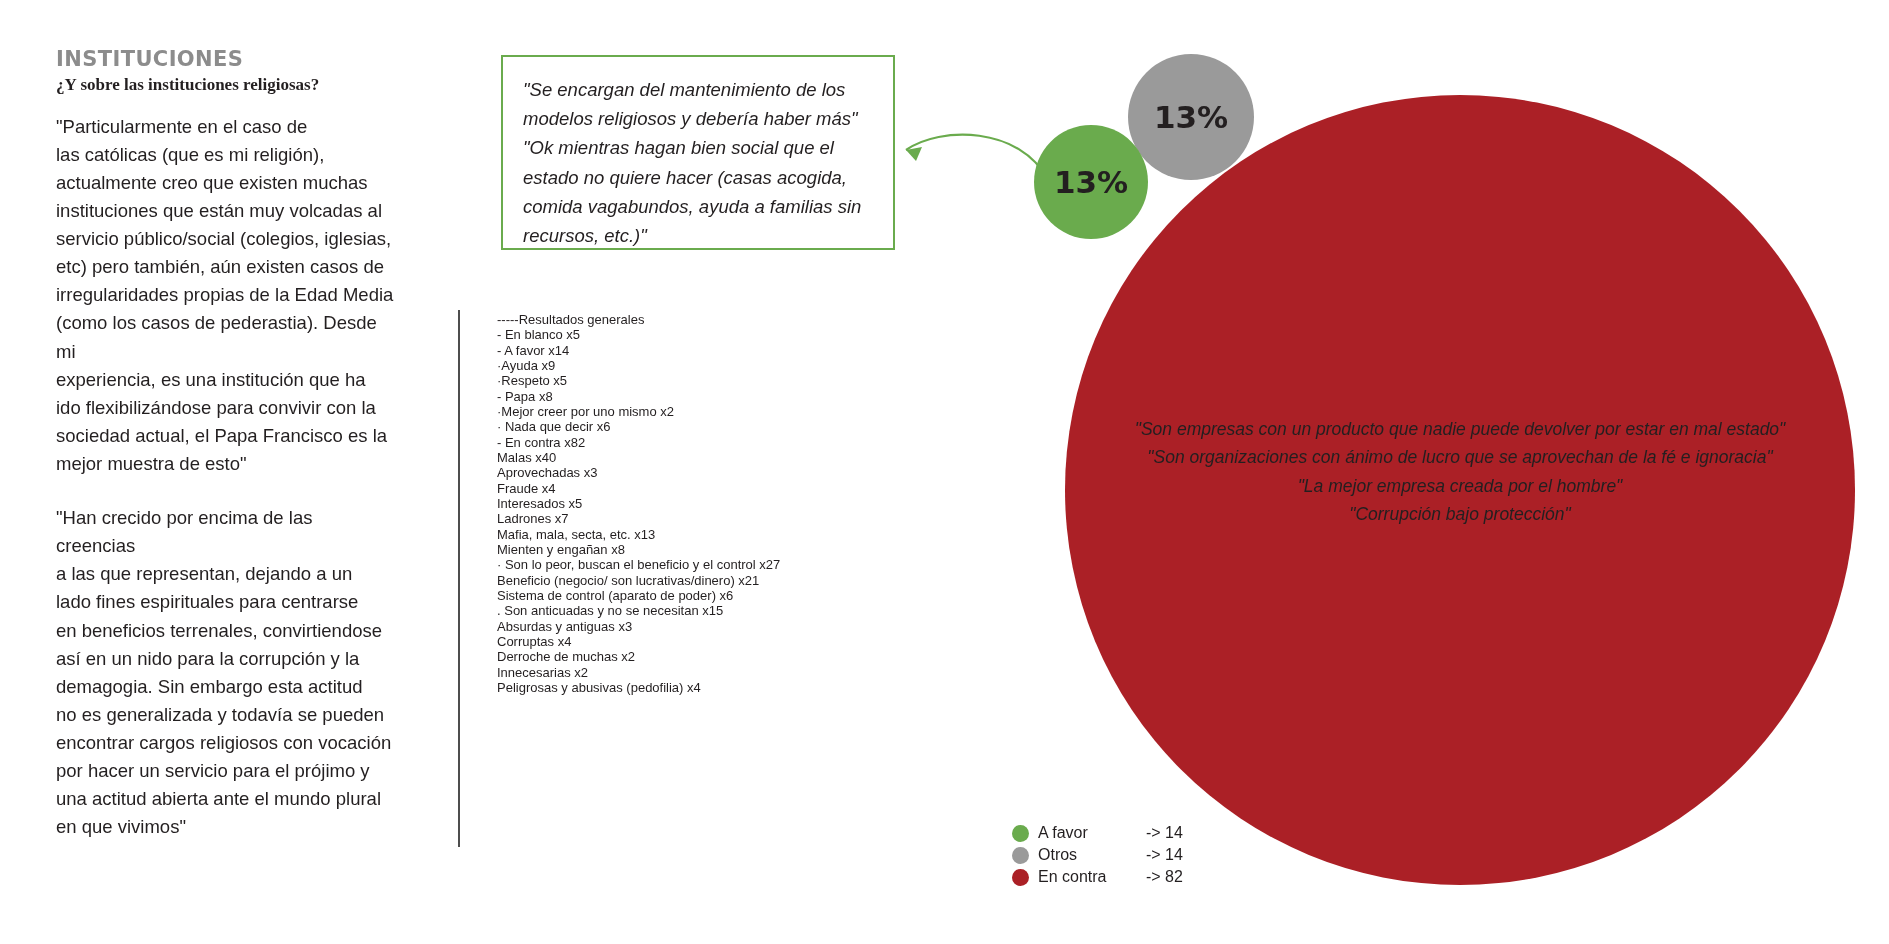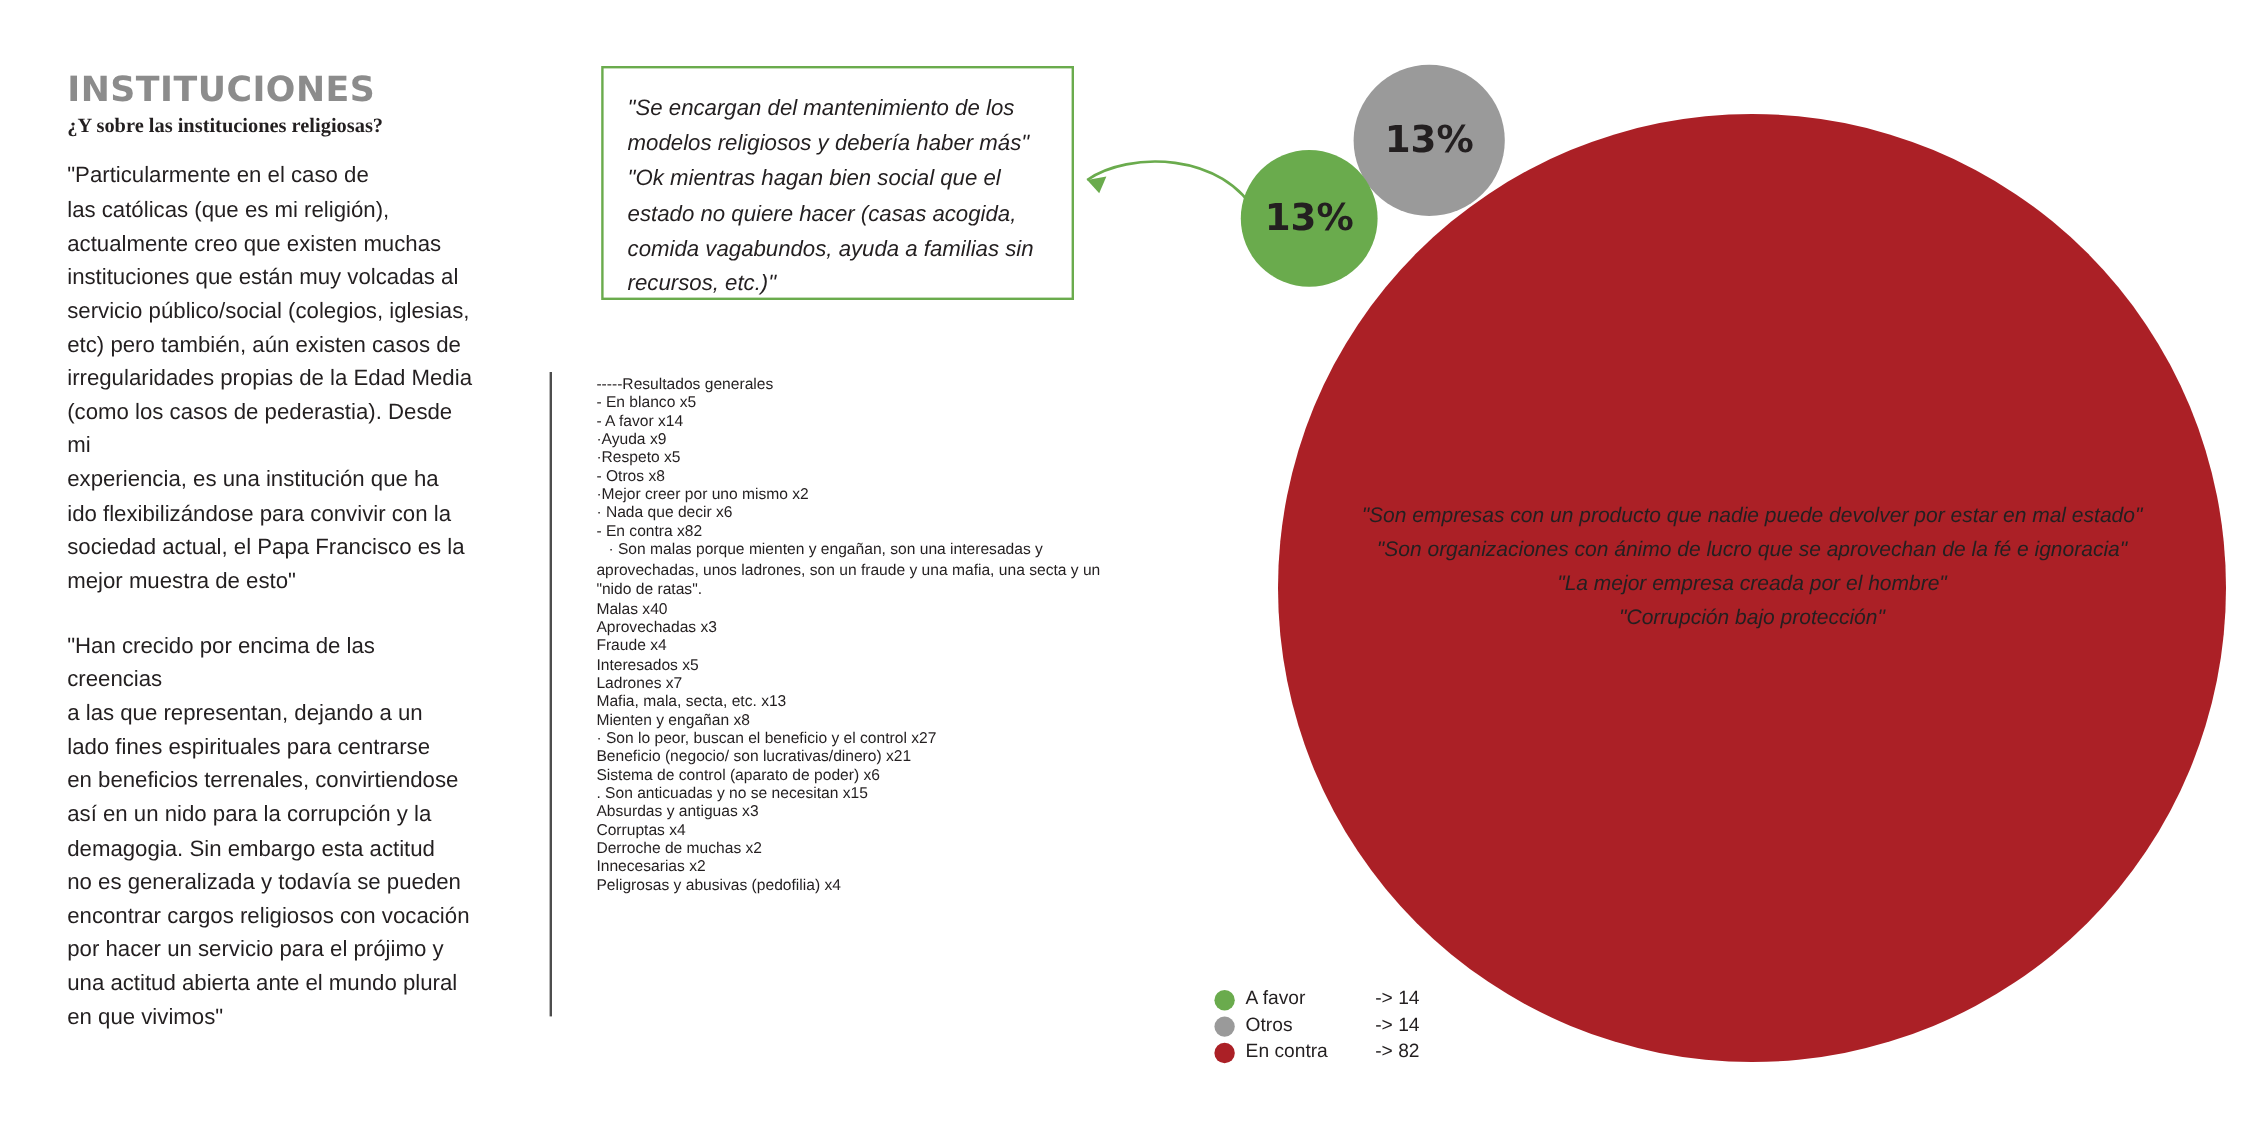--- a/index.html
+++ b/index.html
@@ -22,24 +22,24 @@
   
   .left-col {
     position: absolute;
     left: 56px;
     top: 48px;
     width: 340px;
   }
   .section-title {
     font-family: "DejaVu Sans", sans-serif;
     font-weight: bold;
-    font-size: 29px;
+    font-size: 21px;
     letter-spacing: 0.4px;
     color: #8c8c8c;
-    margin: 11px 0 4px 0;
+    margin: 0 0 4px 0;
     line-height: 1.1;
   }
   .section-subtitle {
     font-family: "Liberation Serif", serif;
     font-size: 17px;
     color: #231f20;
     margin: 0 0 18px 0;
     line-height: 1.15;
   }
   .body-quote {
@@ -252,25 +252,24 @@
     <path d="M 168 60 C 140 6, 60 6, 26 30" fill="none" stroke="#6aab4d" stroke-width="2.2"></path>
     <path d="M 26 30 L 42 27 L 36 41 Z" fill="#6aab4d"></path>
   </svg>
 
   <div class="results">
       <div class="r-line ind-0">-----Resultados generales</div>
       <div class="r-line ind-0">- En blanco x5</div>
       <div class="r-line ind-0">- A favor x14</div>
       <div class="r-line ind-1">·Ayuda x9</div>
       <div class="r-line ind-1">·Respeto x5</div>
-      <div class="r-line ind-0">- Otros x8</div>
+      <div class="r-line ind-0">- Papa x8</div>
       <div class="r-line ind-1">·Mejor creer por uno mismo x2</div>
       <div class="r-line ind-1">· Nada que decir x6</div>
       <div class="r-line ind-0">- En contra x82</div>
-      <div class="r-wrap ind-2">· Son malas porque mienten y engañan, son una interesadas y aprovechadas, unos ladrones, son un fraude y una mafia, una secta y un "nido de ratas".</div>
       <div class="r-line ind-3">Malas x40</div>
       <div class="r-line ind-3">Aprovechadas x3</div>
       <div class="r-line ind-3">Fraude x4</div>
       <div class="r-line ind-3">Interesados x5</div>
       <div class="r-line ind-3">Ladrones x7</div>
       <div class="r-line ind-3">Mafia, mala, secta, etc. x13</div>
       <div class="r-line ind-3">Mienten y engañan x8</div>
       <div class="r-line ind-2">· Son lo peor, buscan el beneficio y el control x27</div>
       <div class="r-line ind-3">Beneficio (negocio/ son lucrativas/dinero) x21</div>
       <div class="r-line ind-3">Sistema de control (aparato de poder) x6</div>

